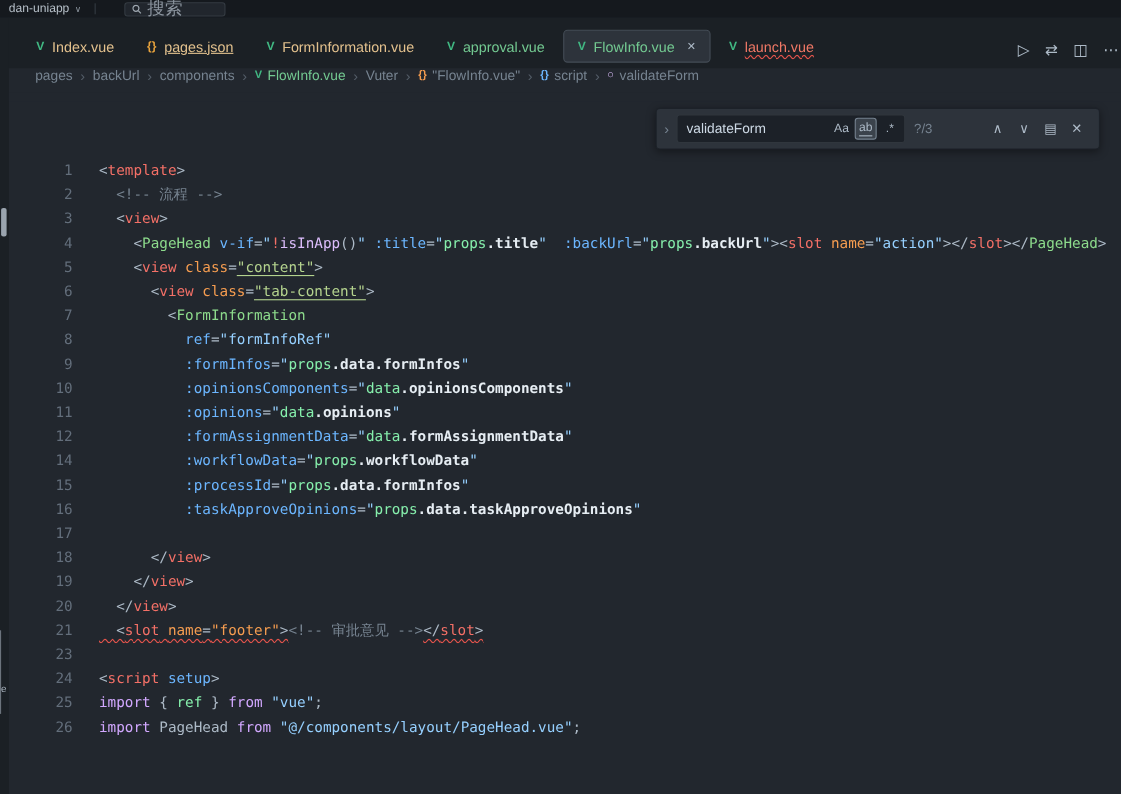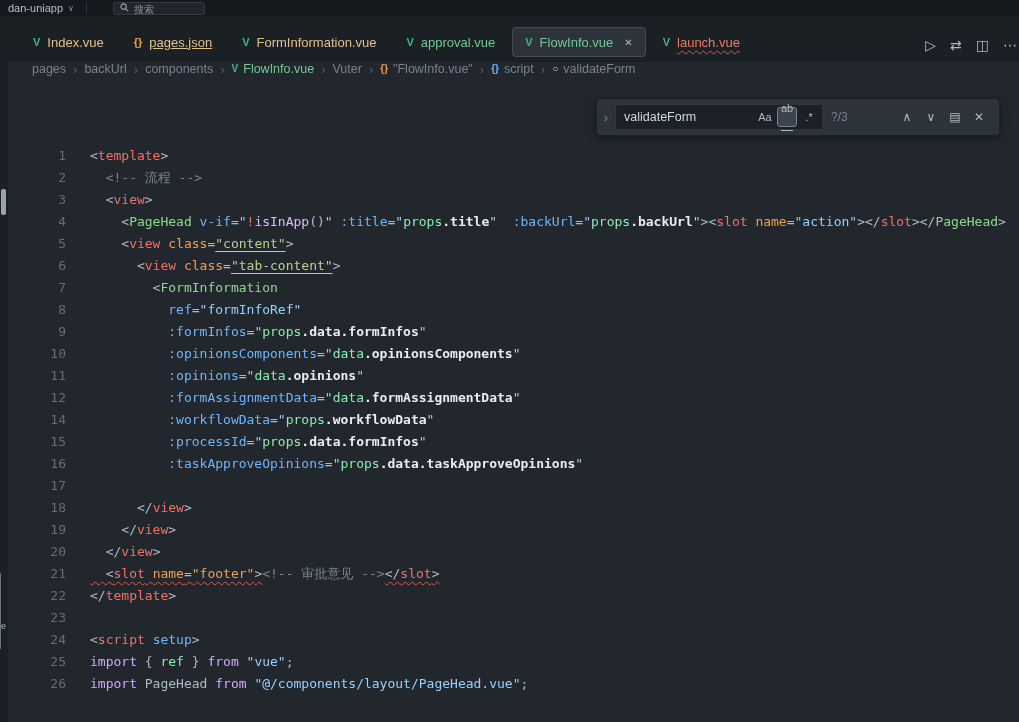--- a/index.html
+++ b/index.html
@@ -4,21 +4,21 @@
 <style>
   *{margin:0;padding:0;box-sizing:border-box}
   html,body{width:1019px;height:722px;overflow:hidden}
   body{background:#22272e;font-family:"Liberation Sans",sans-serif;position:relative;color:#adbac7}
 
   
   .titlebar{position:absolute;top:0;left:0;right:0;height:16px;background:#15191e;display:flex;align-items:center;padding:0 8px;z-index:6}
   .ws-name{font-size:11px;color:#b6bfc8}
   .ws-chev{font-size:8px;color:#8b949e;margin-left:5px}
   .tb-sep{width:1px;height:10px;background:#343b42;margin:0 12px}
-  .cc-search{display:flex;align-items:flex-start;gap:5px;height:13px;width:92px;margin-left:14px;background:#21262d;border:1px solid #343b42;border-radius:3px;padding:0 6px;font-size:10px;color:#8b949e}
+  .cc-search{display:flex;align-items:center;gap:5px;height:13px;width:92px;margin-left:14px;background:#21262d;border:1px solid #343b42;border-radius:3px;padding:0 6px;font-size:16px;color:#8b949e}
 
   
   .tabbar{position:absolute;top:16px;left:0;right:0;height:46px;background:#1b2025;display:flex;align-items:flex-end;padding:0 0 5px 20px;z-index:5}
   .tabstrip{display:flex;align-items:flex-end;gap:4px}
   .tab{height:30px;display:flex;align-items:center;gap:7px;padding:0 12px;font-size:13px;border-radius:4px;border:1px solid transparent;cursor:pointer;white-space:nowrap}
   .tab.active{background:#2d333b;border-color:#444c56}
   .tabicon{font-weight:700;font-size:11px;line-height:1}
   .tabicon.vue{color:#41b883}
   .tabicon.json{color:#e8a33d}
   .tabclose{font-size:10px;color:#adbac7;margin-left:4px}
@@ -54,21 +54,21 @@
   .sq{text-decoration:underline wavy #e5534b;text-decoration-thickness:1px;text-underline-offset:3px}
 
   
   .findwidget{position:absolute;top:6px;right:19px;height:38px;background:#2d333b;border:1px solid #1c2128;border-radius:4px;box-shadow:0 2px 8px rgba(0,0,0,.4);display:flex;align-items:center;padding-right:8px;z-index:8}
   .find-toggle{width:18px;height:100%;display:flex;align-items:center;justify-content:center;color:#768390;font-size:13px;cursor:pointer}
   .find-input-wrap{position:relative;display:flex;align-items:center}
   .find-input{width:208px;height:26px;background:#1c2128;border:1px solid #30363d;border-radius:3px;color:#cdd9e5;font-size:12.5px;padding:0 70px 0 8px;outline:none;font-family:"Liberation Sans",sans-serif}
   .find-controls{position:absolute;right:4px;display:flex;gap:2px}
   .fbtn{width:20px;height:20px;display:flex;align-items:center;justify-content:center;font-size:11px;color:#adbac7;border-radius:3px;border:1px solid transparent;cursor:pointer}
   .fbtn.active{background:#3b434c;border-color:#768390}
-  .ww{border-bottom:1px solid currentColor;line-height:1;padding-bottom:16px}
+  .ww{border-bottom:1px solid currentColor;line-height:1;padding-bottom:1px}
   .fres{color:#768390;font-size:12px;margin:0 8px;min-width:56px}
   .fnav{width:24px;height:22px;display:flex;align-items:center;justify-content:center;color:#adbac7;font-size:12px;border-radius:3px;cursor:pointer}
 
   
   .leftstrip{position:absolute;top:16px;left:0;width:8px;bottom:0;background:#1b2025;z-index:7}
   .scroll-pill{position:absolute;left:1px;top:173px;width:5px;height:26px;background:#9aa4ae;border-radius:2px}
   .edge-line{position:absolute;left:0;top:557px;width:1px;height:76px;background:#6b737c}
   .edge-char{position:absolute;left:1px;top:605px;font-size:9px;color:#aab4bf}
 </style>
 </head>
@@ -254,24 +254,20 @@
       </div>
       <div class="line">
         <span class="ln">20</span>
         <span class="lc"><span class="tok-p">  &lt;/</span><span class="tok-t">view</span><span class="tok-p">&gt;</span></span>
       </div>
       <div class="line">
         <span class="ln">21</span>
         <span class="lc"><span class="tok-p sq">  &lt;</span><span class="tok-t sq">slot</span><span class="tok-p sq"> </span><span class="tok-o sq">name</span><span class="tok-p sq">=</span><span class="tok-ou sq">"footer"</span><span class="tok-p sq">&gt;</span><span class="tok-g">&lt;!-- 审批意见 --&gt;</span><span class="tok-p sq">&lt;/</span><span class="tok-t sq">slot</span><span class="tok-p sq">&gt;</span></span>
       </div>
       <div class="line">
-        <span class="ln">22</span>
-        <span class="lc"><span class="tok-p">&lt;/</span><span class="tok-t">template</span><span class="tok-p">&gt;</span></span>
-      </div>
-      <div class="line">
         <span class="ln">23</span>
         <span class="lc"></span>
       </div>
       <div class="line">
         <span class="ln">24</span>
         <span class="lc"><span class="tok-p">&lt;</span><span class="tok-t">script</span><span class="tok-p"> </span><span class="tok-a">setup</span><span class="tok-p">&gt;</span></span>
       </div>
       <div class="line">
         <span class="ln">25</span>
         <span class="lc"><span class="tok-k">import</span><span class="tok-p"> { </span><span class="tok-v">ref</span><span class="tok-p"> } </span><span class="tok-k">from</span><span class="tok-p"> </span><span class="tok-s">"vue"</span><span class="tok-p">;</span></span>

